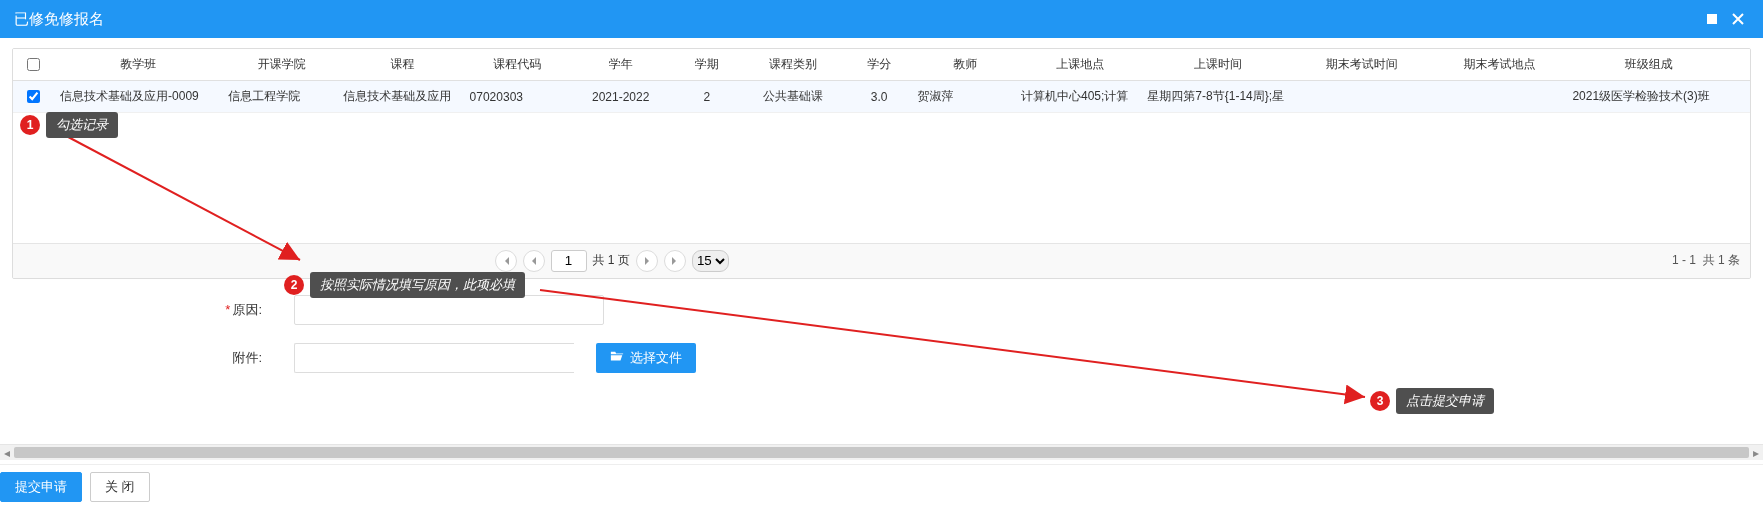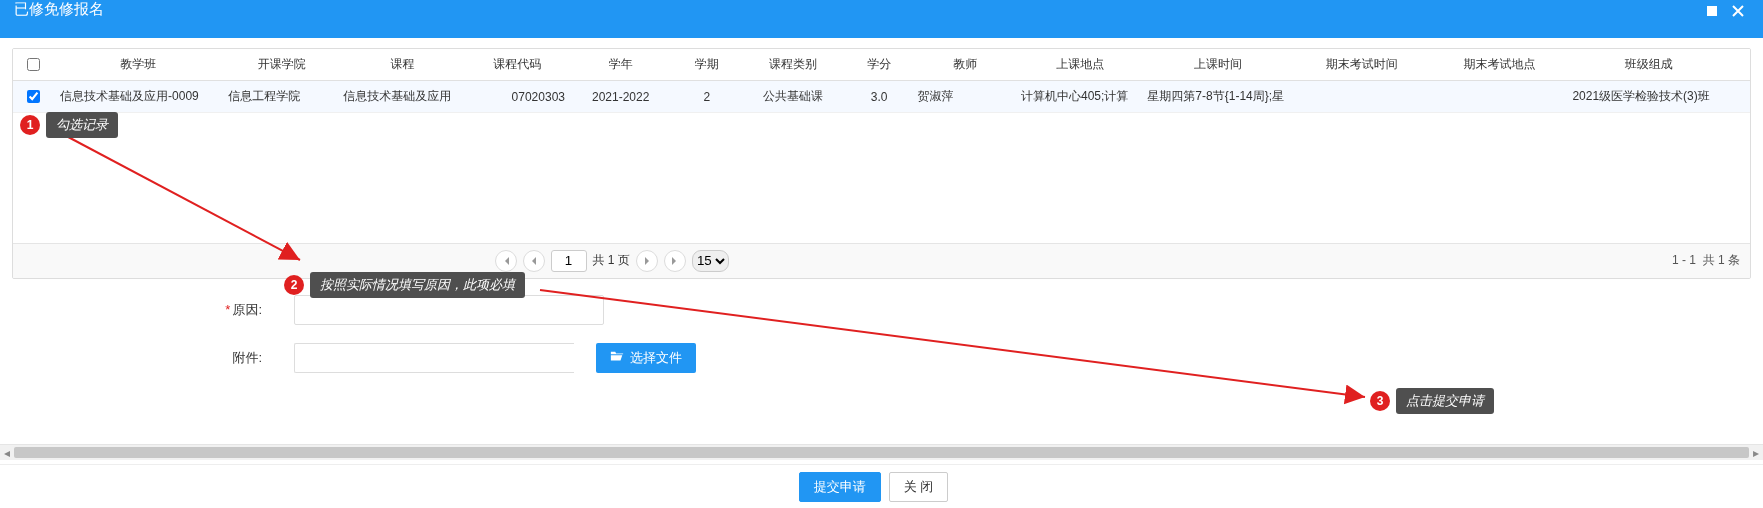--- a/index.html
+++ b/index.html
@@ -1,20 +1,20 @@
 <!DOCTYPE html>
 <html><head>
 <meta charset="utf-8">
 <style>
   * { box-sizing: border-box; }
   html, body { margin: 0; padding: 0; font-family: "Microsoft YaHei", Arial, sans-serif; font-size: 12px; color: #333; background: #fff; }
   .wrapper { position: relative; width: 1763px; height: 508px; }
 
   
-  .titlebar { position: relative; height: 38px; background: #2196f3; color: #fff; display: flex; align-items: flex-start; padding: 0 14px; font-size: 15px; }
+  .titlebar { position: relative; height: 38px; background: #2196f3; color: #fff; display: flex; align-items: center; padding: 0 14px; font-size: 15px; }
   .titlebar .title { flex: 1; }
   .titlebar .win-btn { width: 22px; height: 22px; display: inline-flex; align-items: center; justify-content: center; cursor: pointer; margin-left: 4px; }
   .titlebar svg { fill: #fff; }
 
   
   .content { position: relative; padding: 10px 12px 0 12px; }
 
   
   .tbl { border: 1px solid #ddd; border-radius: 2px; overflow: hidden; }
   table { width: 100%; border-collapse: collapse; table-layout: fixed; }
@@ -60,21 +60,21 @@
   .file-btn svg { width: 14px; height: 14px; fill: #fff; }
 
   
   .hscroll { height: 16px; background: #f1f1f1; border-top: 1px solid #e5e5e5; position: absolute; bottom: 48px; left: 0; right: 0; }
   .hscroll .thumb { position: absolute; left: 14px; right: 14px; top: 2px; bottom: 2px; background: #c7c7c7; border-radius: 2px; }
   .hscroll .arrow { position: absolute; top: 0; bottom: 0; width: 14px; display: flex; align-items: center; justify-content: center; color: #888; }
   .hscroll .arrow.left { left: 0; }
   .hscroll .arrow.right { right: 0; }
 
   
-  .footer { position: absolute; bottom: 0; left: 0; right: 0; height: 44px; border-top: 1px solid #eee; display: flex; align-items: center; justify-content: center; padding-right: 16px; gap: 8px; }
+  .footer { position: absolute; bottom: 0; left: 0; right: 0; height: 44px; border-top: 1px solid #eee; display: flex; align-items: center; justify-content: flex-start; padding-right: 16px; gap: 8px; }
   .btn-primary { height: 30px; padding: 0 14px; background: #2196f3; color: #fff; border: 1px solid #2196f3; border-radius: 2px; cursor: pointer; font-size: 13px; }
   .btn-default { height: 30px; padding: 0 14px; background: #fff; color: #333; border: 1px solid #ccc; border-radius: 2px; cursor: pointer; font-size: 13px; }
 
   
   .anno { position: absolute; pointer-events: none; }
   .anno .badge { display: inline-flex; align-items: center; justify-content: center; width: 20px; height: 20px; border-radius: 50%; background: #e02020; color: #fff; font-size: 12px; font-weight: bold; flex-shrink: 0; }
   .anno .tip { background: #4f4f4f; color: #fff; padding: 4px 10px; border-radius: 3px; font-size: 13px; margin-left: 6px; white-space: nowrap; font-style: italic; }
   .anno .wrap-inline { display: inline-flex; align-items: center; }
 
   svg.overlay-arrows { position: absolute; left: 0; top: 0; width: 1763px; height: 508px; pointer-events: none; }
@@ -138,21 +138,21 @@
             <th>班级组成</th>
             <th></th>
           </tr>
         </thead>
         <tbody class="tbl-body">
           <tr class="sel">
             <td><input type="checkbox" checked="" style=""></td>
             <td style="text-align:left;padding-left:8px">信息技术基础及应用-0009</td>
             <td style="text-align:left">信息工程学院</td>
             <td style="text-align:left">信息技术基础及应用</td>
-            <td style="text-align:right">07020303</td>
+            <td style="text-align:left">07020303</td>
             <td>2021-2022</td>
             <td>2</td>
             <td>公共基础课</td>
             <td style="text-align:center">3.0</td>
             <td style="text-align:left">贺淑萍</td>
             <td style="text-align:left">计算机中心405;计算</td>
             <td style="text-align:left">星期四第7-8节{1-14周};星</td>
             <td></td>
             <td></td>
             <td style="text-align:left">2021级医学检验技术(3)班</td>

